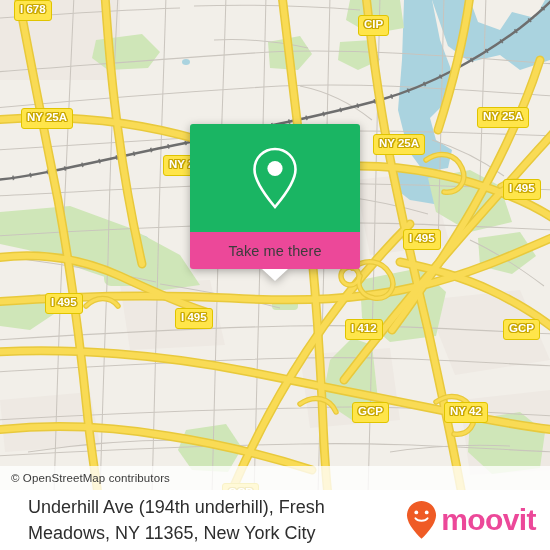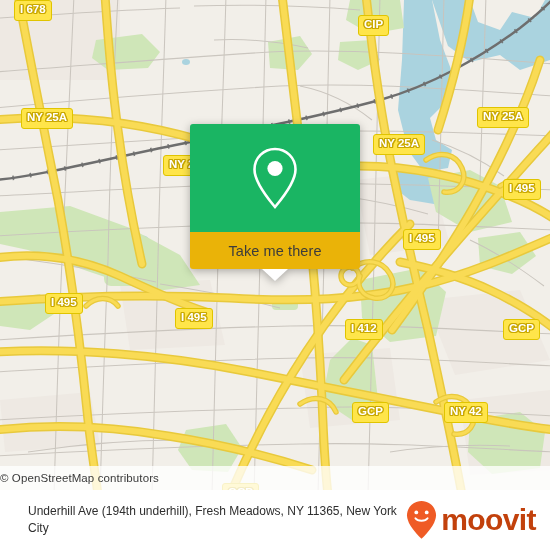--- a/index.html
+++ b/index.html
@@ -27,20 +27,21 @@
 
   
   #osm-attrib {
     position: absolute;
     left: 0; bottom: 0;
     width: 550px;
     height: 24px;
     background: rgba(255,255,255,0.78);
     display: flex;
     align-items: center;
+    padding-left: 11px;
     font-size: 11.5px;
     color: #3a3a3a;
     letter-spacing: 0.1px;
   }
 
   
   .shield {
     position: absolute;
     background: #ffe54a;
     border: 1.4px solid #e0c400;
@@ -67,21 +68,21 @@
   }
   #card-green {
     background: #1ab563;
     height: 108px;
     border-radius: 3px 3px 0 0;
     display: flex;
     align-items: center;
     justify-content: center;
   }
   #card-footer {
-    background: #eab308;
+    background: #ec4899;
     height: 37px;
     border-radius: 0 0 3px 3px;
     display: flex;
     align-items: center;
     justify-content: center;
     position: relative;
     text-align: center;
   }
   #card-label {
     font-size: 14.5px;
@@ -104,35 +105,35 @@
     position: absolute;
     left: 0; top: 490px;
     width: 550px; height: 60px;
     background: #ffffff;
     display: flex;
     align-items: center;
     justify-content: space-between;
     padding: 0 14px 0 28px;
   }
   #address-text {
-    font-size: 12px;
+    font-size: 18px;
     line-height: 1.45;
     color: #2e2e2e;
     max-width: 390px;
   }
   #moovit-logo {
     display: flex;
     align-items: center;
     gap: 3px;
     flex-shrink: 0;
   }
   #moovit-word {
     font-size: 30px;
     font-weight: bold;
-    color: #c2410c;
+    color: #ec4899;
     letter-spacing: -0.6px;
     line-height: 1;
   }
 </style>
 </head>
 <body>
 
 <div id="root">
 
   <div id="map-area">

